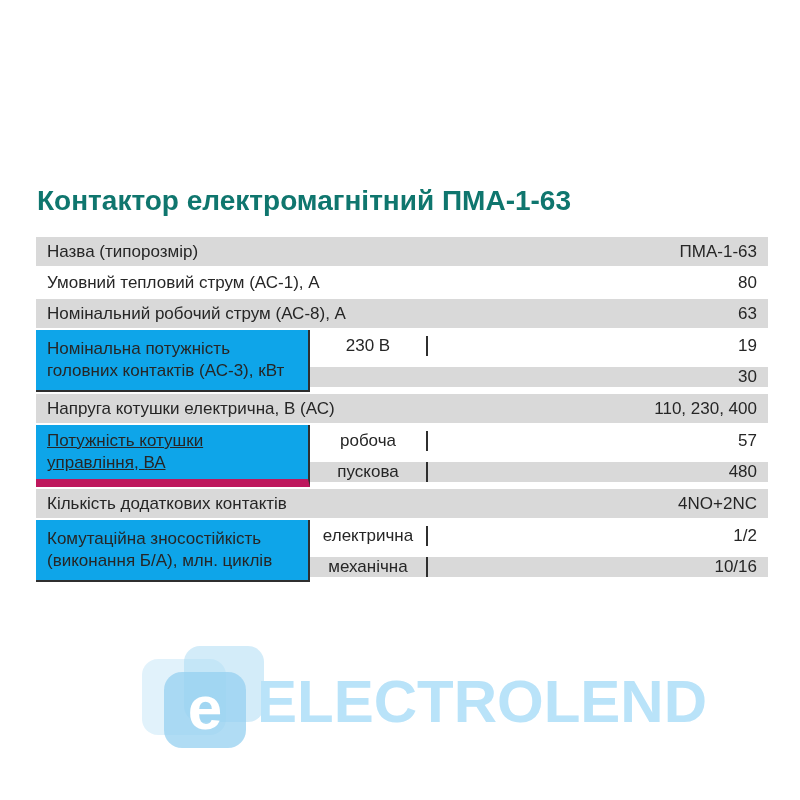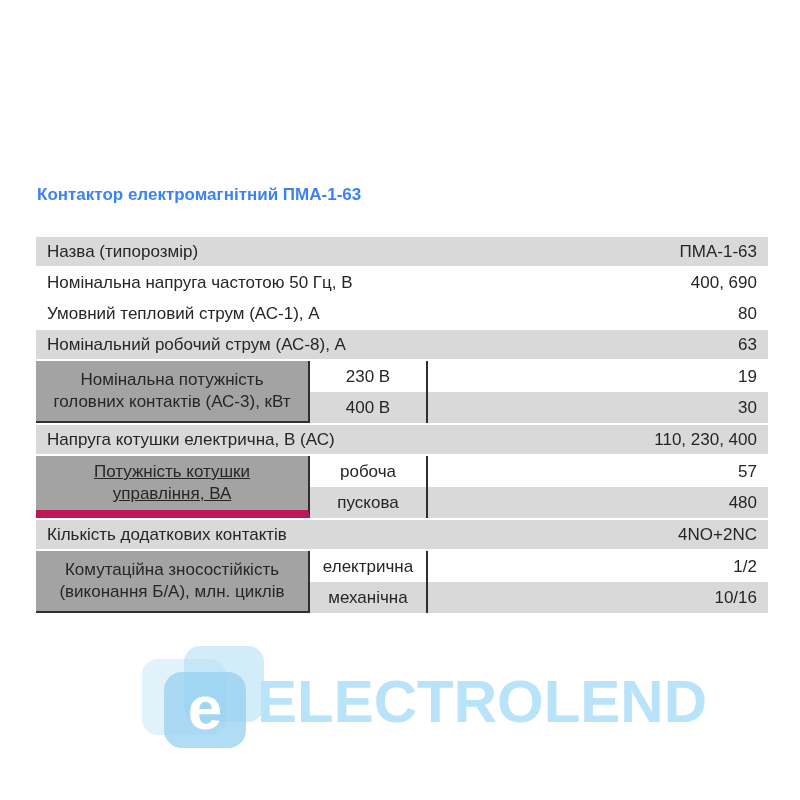--- a/index.html
+++ b/index.html
@@ -2,41 +2,41 @@
 <html><head>
 <meta charset="utf-8">
 <style>
   html, body { margin:0; padding:0; background:#ffffff; }
   .sheet {
     position:relative; width:800px; height:800px; background:#ffffff;
     font-family:"Liberation Sans", sans-serif; color:#262626; overflow:hidden;
   }
   .doc-title {
     position:absolute; left:37px; top:185px;
-    font-size:17px; font-weight:700; color:#3b82f6; white-space:nowrap;
+    font-size:28px; font-weight:700; color:#0f766e; white-space:nowrap;
   }
   .spec-table { position:absolute; left:36px; top:237px; width:732px; font-size:17px; }
 
   .row {
     display:flex; align-items:center; justify-content:space-between;
     height:29px; padding:0 11px; margin-bottom:2px; background:#ffffff;
   }
   .row.gray { background:#d9d9d9; }
   .row-label { white-space:nowrap; }
   .row-value { white-space:nowrap; text-align:right; }
 
   .split { display:flex; height:62px; margin-bottom:2px; }
   .split-label {
     box-sizing:border-box; width:274px; height:62px; padding:0 11px;
-    display:flex; align-items:center; background:#a3a3a3; line-height:22px;
-    border-right:2px solid #2f2f2f; border-bottom:2px solid #2f2f2f;text-align:center;
+    display:flex; align-items:center; background:#0ea5e9; line-height:22px;
+    border-right:2px solid #2f2f2f; border-bottom:2px solid #2f2f2f;
   }
   .split-label.light-bottom { border-bottom:8px solid #be185d;text-decoration:underline; }
   .split-right { flex:1; display:flex; flex-direction:column; }
-  .sub-row { display:flex; height:31px; }
+  .sub-row { display:flex; height:31px;align-items:center; }
   .sub-key {
     box-sizing:border-box; width:118px; display:flex; align-items:center;
     justify-content:center; border-right:2px solid #2f2f2f; background:#ffffff;
   }
   .sub-value {
     flex:1; display:flex; align-items:center; justify-content:flex-end;
     padding-right:11px; background:#ffffff;padding-left:8px;
   }
   .sub-row.gray .sub-key, .sub-row.gray .sub-value { background:#d9d9d9; }
 
@@ -61,45 +61,40 @@
 
   <div class="doc-title">Контактор електромагнітний ПМА-1-63</div>
 
   <div class="spec-table">
 
     <div class="row gray">
       <span class="row-label">Назва (типорозмір)</span>
       <span class="row-value">ПМА-1-63</span>
     </div>
 
-    <div class="row">
-      <span class="row-label">Номінальна напруга частотою 50 Гц, В</span>
-      <span class="row-value">400, 690</span>
-    </div>
 
 
     <div class="row">
       <span class="row-label">Умовний тепловий струм (АС-1), А</span>
       <span class="row-value">80</span>
     </div>
 
     <div class="row gray">
       <span class="row-label">Номінальний робочий струм (АС-8), А</span>
       <span class="row-value">63</span>
     </div>
 
     <div class="split">
       <div class="split-label">Номінальна потужність головних контактів (АС-3), кВт</div>
       <div class="split-right">
         <div class="sub-row">
           <span class="sub-key">230 В</span>
           <span class="sub-value">19</span>
         </div>
         <div class="sub-row gray">
-          <span class="sub-key">400 В</span>
           <span class="sub-value">30</span>
         </div>
       </div>
     </div>
 
     <div class="row gray">
       <span class="row-label">Напруга котушки електрична, В (АС)</span>
       <span class="row-value">110, 230, 400</span>
     </div>
 

